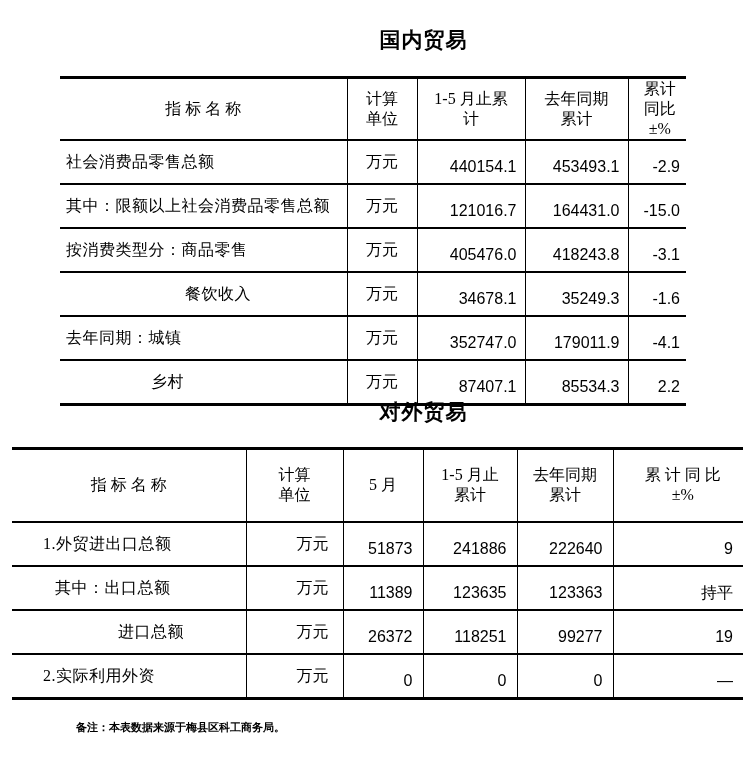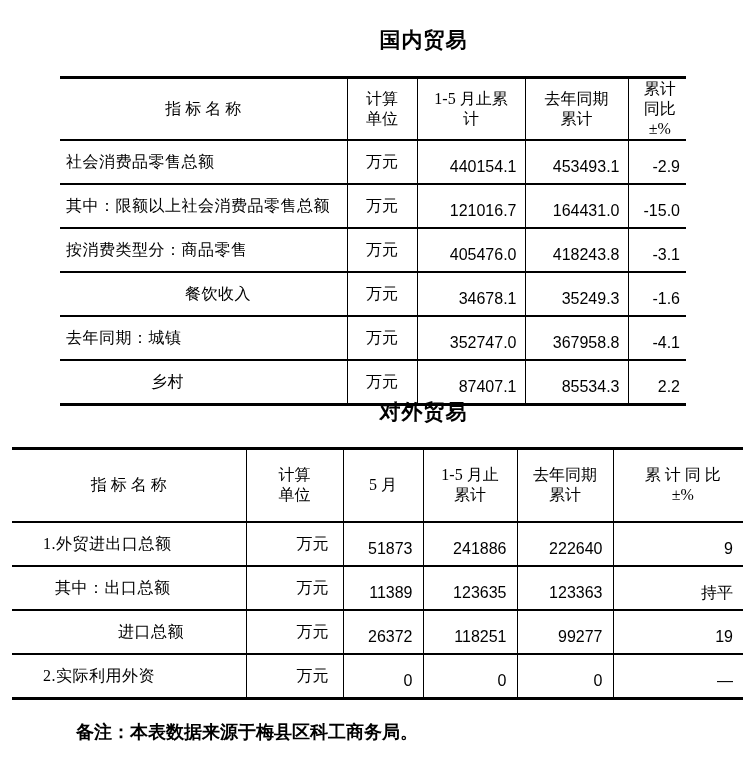--- a/index.html
+++ b/index.html
@@ -45,21 +45,21 @@
   .yoy2{padding-right:14px;}
   th.left{text-align:left;padding-left:5px;}
   #table1 .ind-a{padding-left:125px;}
   #table1 .ind-b{padding-left:91px;}
   #table2 .ind-1{padding-left:31px;}
   #table2 .ind-2{padding-left:43px;}
   #table2 .ind-3{padding-left:106px;}
   #footnote{
     position:absolute;top:720px;left:76px;
     font-family:"Liberation Sans","DejaVu Sans",sans-serif;
-    font-weight:bold;font-size:18px;
+    font-weight:bold;font-size:11px;
   }
 </style>
 </head>
 <body>
 
 <div id="title1" class="sec-title">国内贸易</div>
 
 <table id="table1">
   <colgroup>
     <col style="width:287px">
@@ -106,21 +106,21 @@
     <td class="lbl ind-a">餐饮收入</td>
     <td class="unit-c">万元</td>
     <td class="num">34678.1</td>
     <td class="num">35249.3</td>
     <td class="num yoy1">-1.6</td>
   </tr>
   <tr class="row">
     <td class="lbl">去年同期：城镇</td>
     <td class="unit-c">万元</td>
     <td class="num">352747.0</td>
-    <td class="num">367958.8</td>
+    <td class="num">179011.9</td>
     <td class="num yoy1">-4.1</td>
   </tr>
   <tr class="row">
     <td class="lbl ind-b">乡村</td>
     <td class="unit-c">万元</td>
     <td class="num">87407.1</td>
     <td class="num">85534.3</td>
     <td class="num yoy1">2.2</td>
   </tr>
 </tbody>

